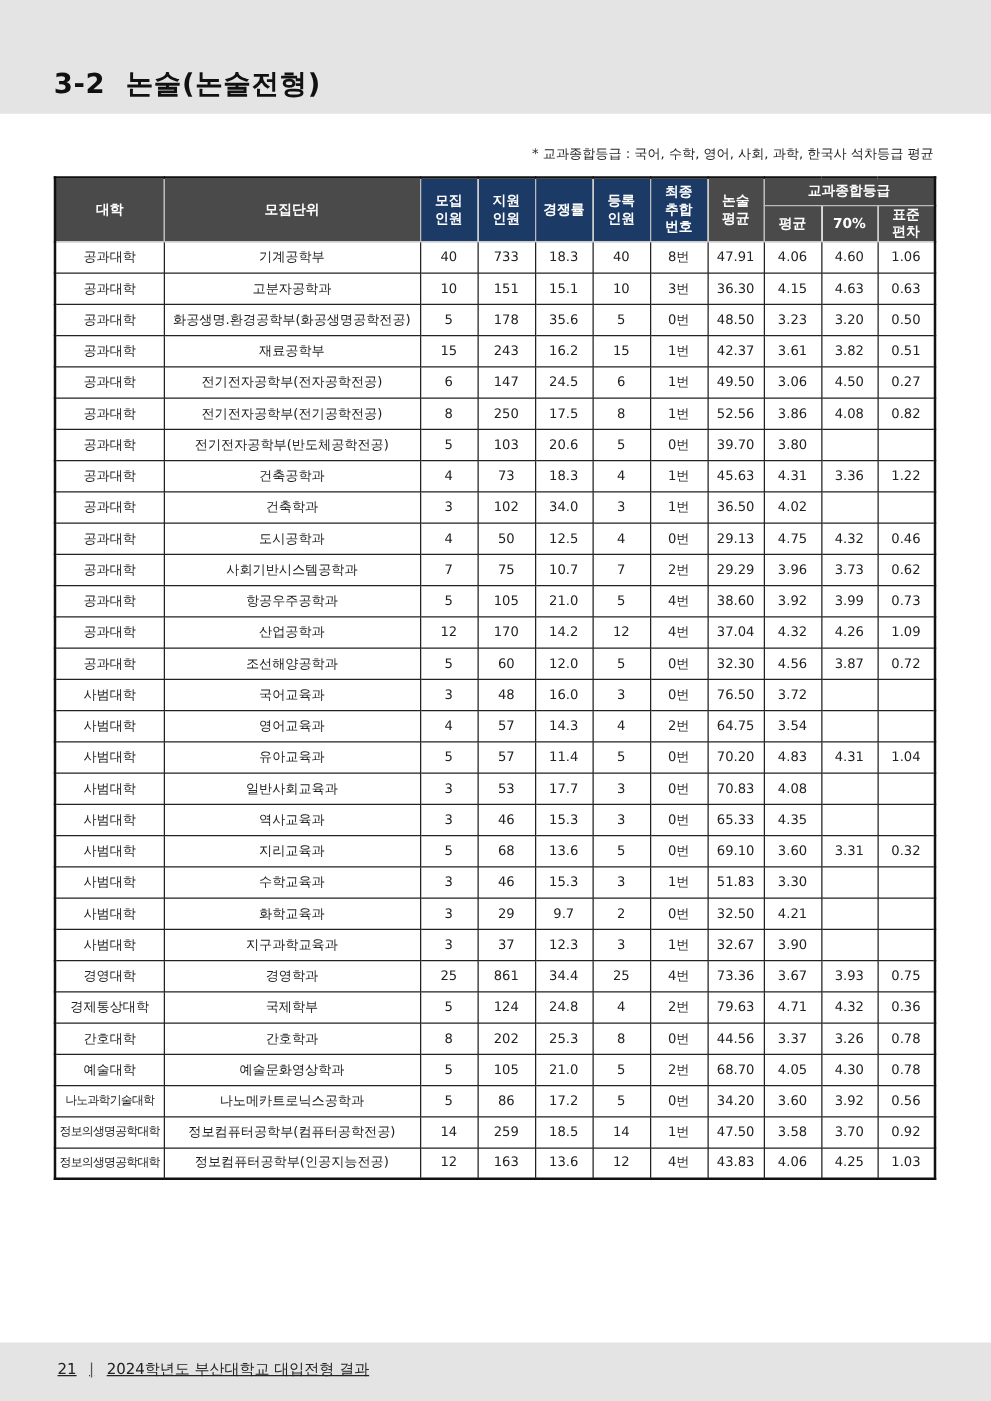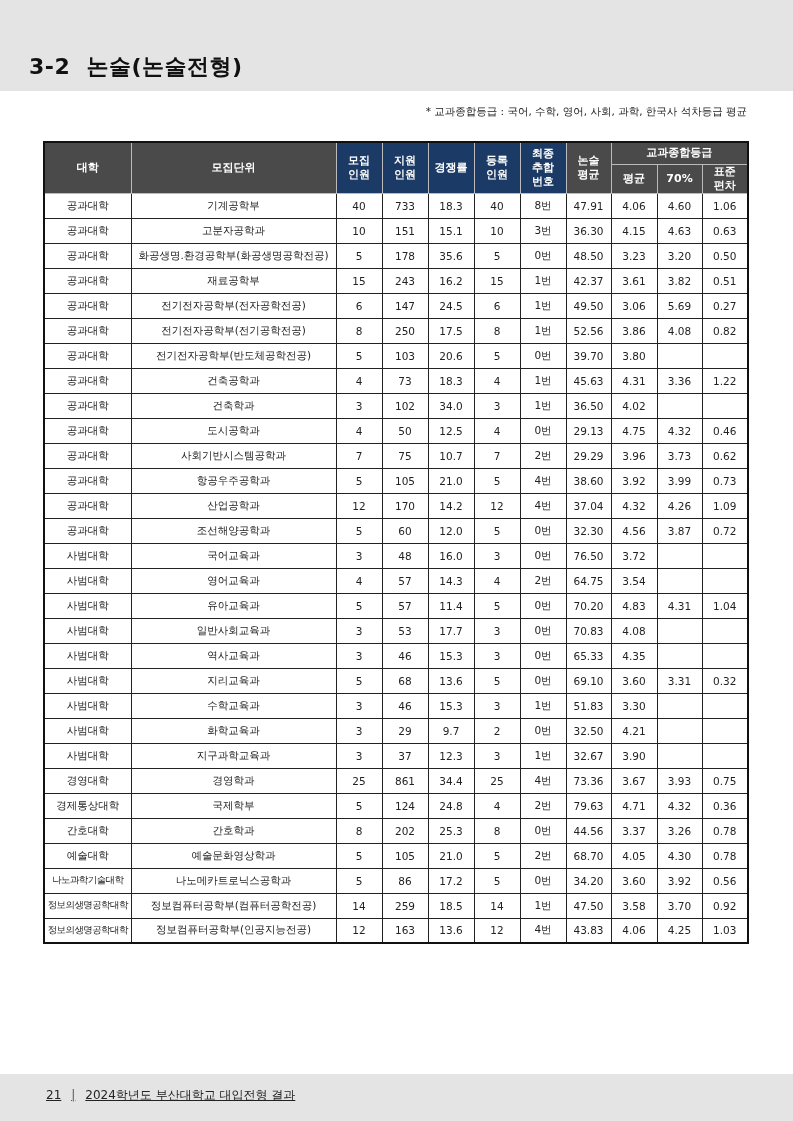--- a/index.html
+++ b/index.html
@@ -5,28 +5,28 @@
   html, body { margin: 0; padding: 0; }
   body {
     width: 793px; height: 1121px; position: relative; background: #ffffff;
     font-family: "DejaVu Sans", sans-serif; color: #222; overflow: hidden;
   }
   .top-band {
     position: absolute; left: 0; top: 0; width: 793px; height: 91px;
     background: #e4e4e4;
   }
   .page-title {
-    position: absolute; left: 29px; top: 52px; font-size: 22px; font-weight: bold;
+    position: absolute; left: 43px; top: 52px; font-size: 22px; font-weight: bold;
     color: #111; letter-spacing: 0.5px; white-space: nowrap;
   }
   .note {
     position: absolute; right: 46px; top: 104px; font-size: 10.5px; color: #222;
     text-align: center; line-height: 14px;
   }
-  .note div { white-space: nowrap; }
+  .note div { white-space: nowrap; margin-top: 12px; }
   table.data {
     position: absolute; left: 43px; top: 141px;
     border-collapse: collapse; table-layout: fixed; width: 704px;
     border: 2px solid #111; font-size: 10.5px;
   }
   table.data th, table.data td {
     border: 1px solid #222; text-align: center; vertical-align: middle;
     padding: 0; overflow: hidden; white-space: nowrap;
   }
   table.data th {
@@ -153,21 +153,21 @@
       <tr>
         <td>공과대학</td>
         <td>전기전자공학부(전자공학전공)</td>
         <td>6</td>
         <td>147</td>
         <td>24.5</td>
         <td>6</td>
         <td>1번</td>
         <td>49.50</td>
         <td>3.06</td>
-        <td>5.69</td>
+        <td>4.50</td>
         <td>0.27</td>
       </tr>
       <tr>
         <td>공과대학</td>
         <td>전기전자공학부(전기공학전공)</td>
         <td>8</td>
         <td>250</td>
         <td>17.5</td>
         <td>8</td>
         <td>1번</td>

